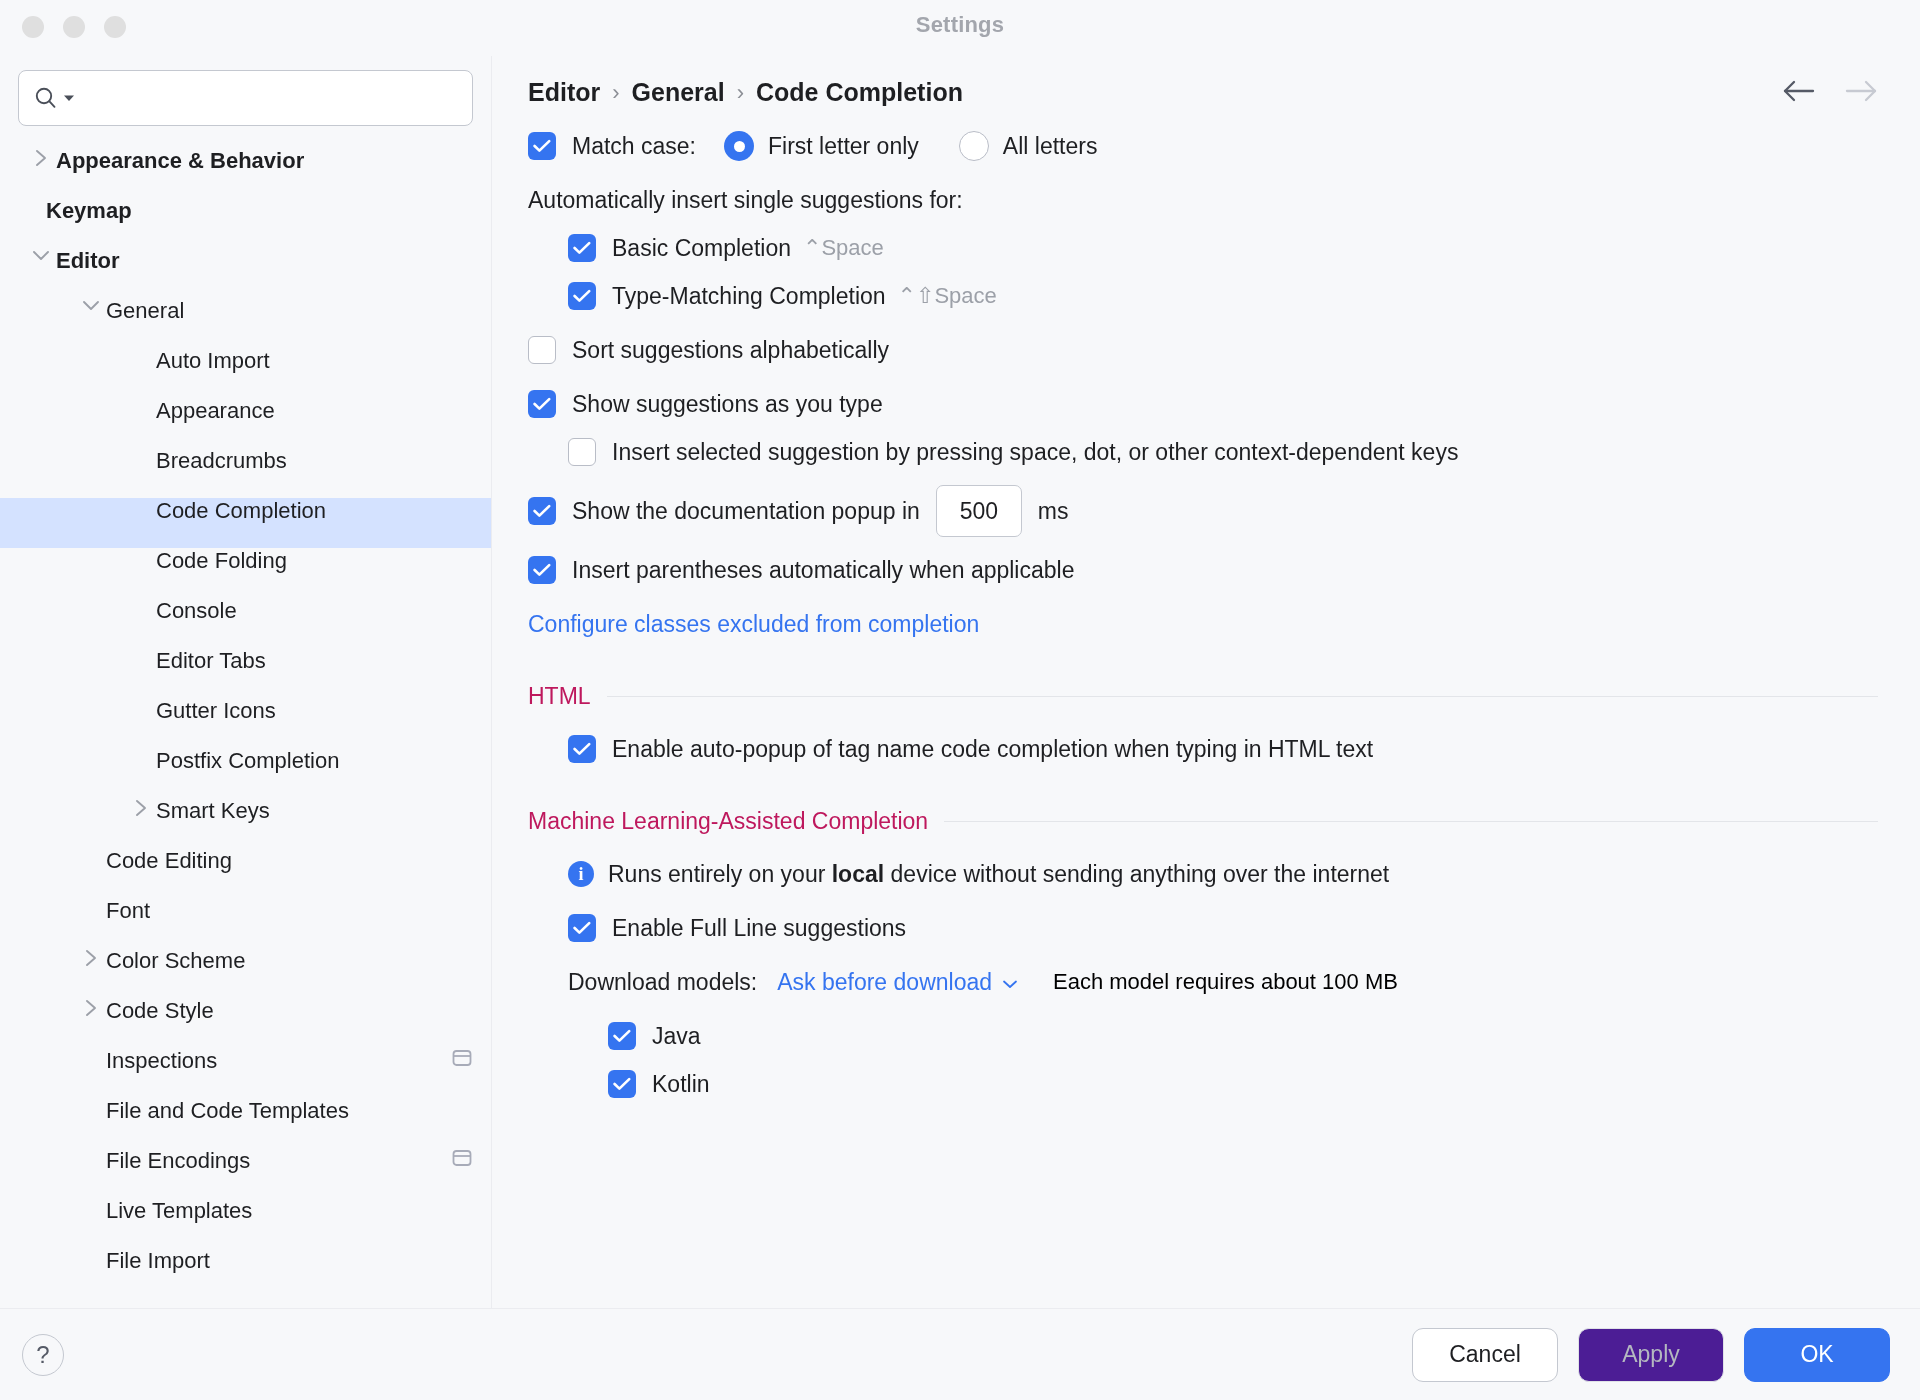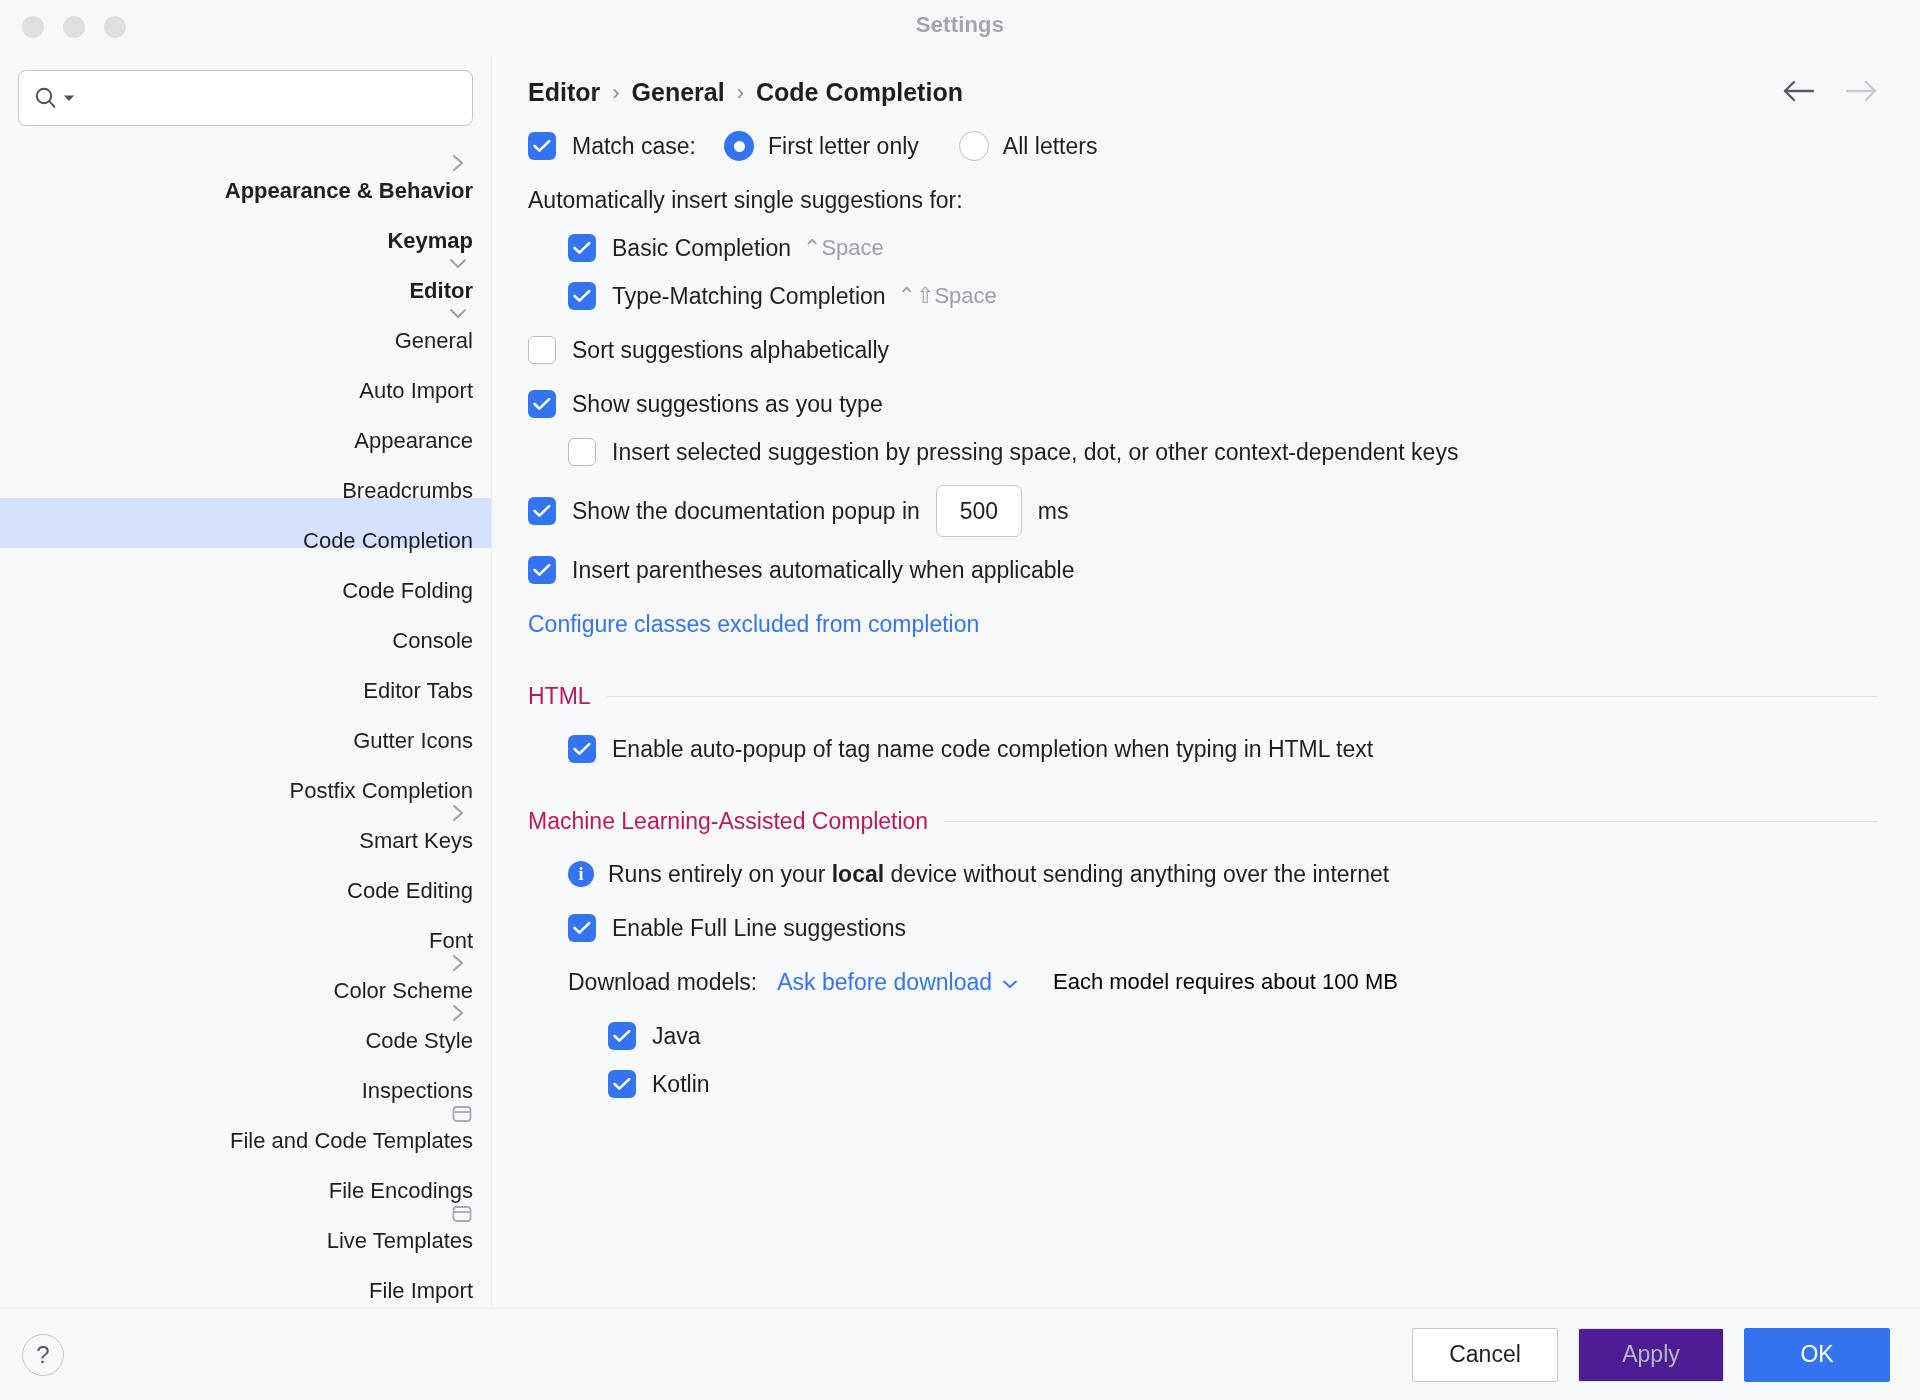--- a/index.html
+++ b/index.html
@@ -52,25 +52,24 @@
     display: flex; align-items: center; padding: 0 14px; gap: 4px;
   }
   .search-box svg { display: block; }
   .search-input {
     border: none; outline: none; background: transparent;
     font-family: "Liberation Sans", sans-serif; font-size: 20px;
     color: #1e1f22; flex: 1 1 auto; height: 100%;
   }
   .tree { flex: 1 1 auto; overflow: hidden; padding-top: 2px; }
   .tree-item {
-    height: 50px; display: flex; align-items: flex-end;
+    height: 50px; display: flex; align-items: flex-start;
     font-size: 22px; color: #1e1f22;
     padding-right: 18px; position: relative;
     white-space: nowrap;
-    flex-direction: column;
   }
   .tree-item.bold { font-weight: bold; }
   .tree-item.selected { background: #d4e2ff; }
   .tw { width: 30px; flex: 0 0 30px; display: flex; align-items: center; justify-content: center; }
   .tw svg { display: block; }
   .tree-label { flex: 1 1 auto; }
   .scope-ic { flex: 0 0 auto; margin-left: 10px; }
 
   
   .main {
@@ -152,21 +151,21 @@
   }
   .help-btn {
     width: 42px; height: 42px; border-radius: 50%;
     border: 1.5px solid #c4c8d0; background: #f7f8fa;
     display: flex; align-items: center; justify-content: center;
     font-size: 24px; color: #555a66;
   }
   .btns { margin-left: auto; display: flex; gap: 20px; align-items: center; }
   .btn {
     height: 54px; min-width: 146px; padding: 0 26px;
-    border-radius: 2px; font-size: 23px;
+    border-radius: 11px; font-size: 23px;
     display: flex; align-items: center; justify-content: center;
   }
   .btn.secondary { background: #fff; border: 1px solid #c4c8d0; color: #1e1f22; }
   .btn.disabled { background: #4c1d95; border: 1px solid #e0e2e7; color: #b4b8c0; }
   .btn.primary { background: #3574f0; border: 1px solid #3574f0; color: #fff; }
 </style>
 </head>
 <body>
 
 <div class="window">
@@ -201,21 +200,21 @@
       </div>
       <div class="tree" id="sidebar-tree">
           <div class="tree-item bold" style="padding-left: 26px;">
             <span class="tw">
               <svg width="14" height="20" viewBox="0 0 14 20">
                 <polyline points="3,3 11,10 3,17" fill="none" stroke="#9ca0a8" stroke-width="1.9" stroke-linecap="round" stroke-linejoin="round"></polyline>
               </svg>
             </span>
             <span class="tree-label">Appearance &amp; Behavior</span>
           </div>
-          <div class="tree-item bold" style="padding-left: 26px;">
+          <div class="tree-item bold" style="padding-left: 16px;">
             <span class="tw"></span>
             <span class="tree-label">Keymap</span>
           </div>
           <div class="tree-item bold" style="padding-left: 26px;">
             <span class="tw">
               <svg width="20" height="14" viewBox="0 0 20 14">
                 <polyline points="3,4 10,11 17,4" fill="none" stroke="#9ca0a8" stroke-width="1.9" stroke-linecap="round" stroke-linejoin="round"></polyline>
               </svg>
             </span>
             <span class="tree-label">Editor</span>

